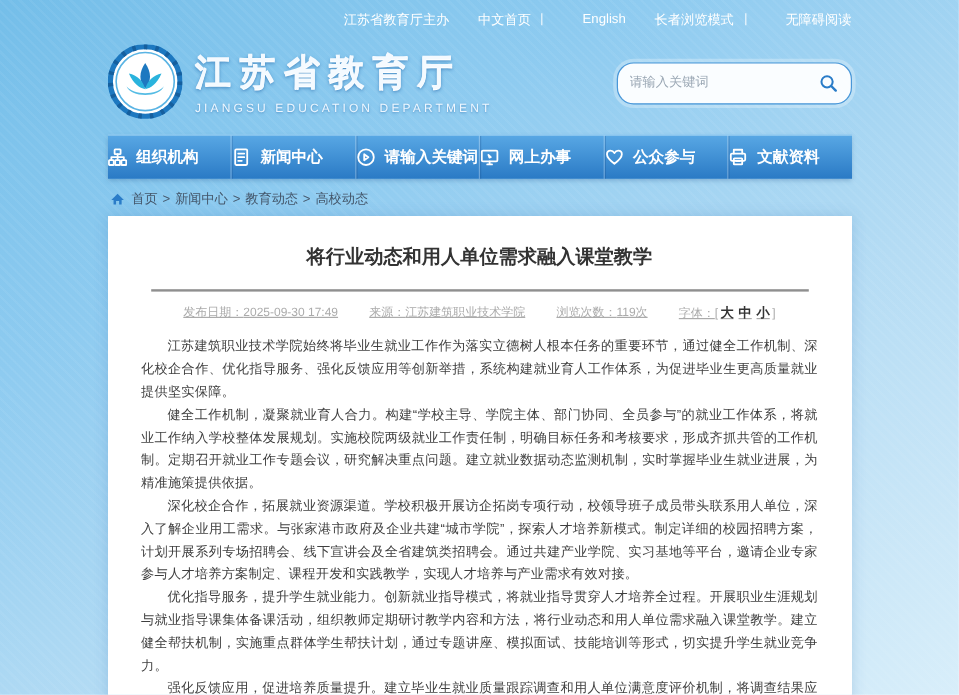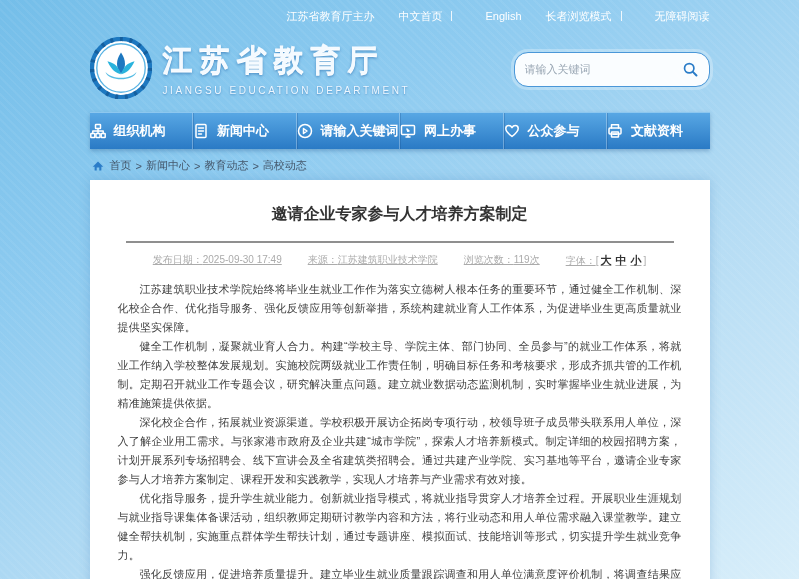--- a/index.html
+++ b/index.html
@@ -171,21 +171,21 @@
     <span class="bc-link">首页</span>
     <span class="bc-sep">&gt;</span>
     <span class="bc-link">新闻中心</span>
     <span class="bc-sep">&gt;</span>
     <span class="bc-link">教育动态</span>
     <span class="bc-sep">&gt;</span>
     <span>高校动态</span>
   </div>
 
   <div class="card">
-    <h1 class="article-title">邀请企业专家参与人才培养方案制定</h1>
+    <h1 class="article-title">将行业动态和用人单位需求融入课堂教学</h1>
     <div class="title-rule"></div>
 
     <div class="meta">
       <span><span>发布日期：</span><span>2025-09-30 17:49</span></span>
       <span><span>来源：</span><span>江苏建筑职业技术学院</span></span>
       <span><span>浏览次数：</span><span>119次</span></span>
       <span class="fs-wrap"><span>字体：</span><span>[</span><span class="fs-btn">大</span><span class="fs-btn">中</span><span class="fs-btn">小</span><span>]</span></span>
     </div>
 
     <div class="body">

